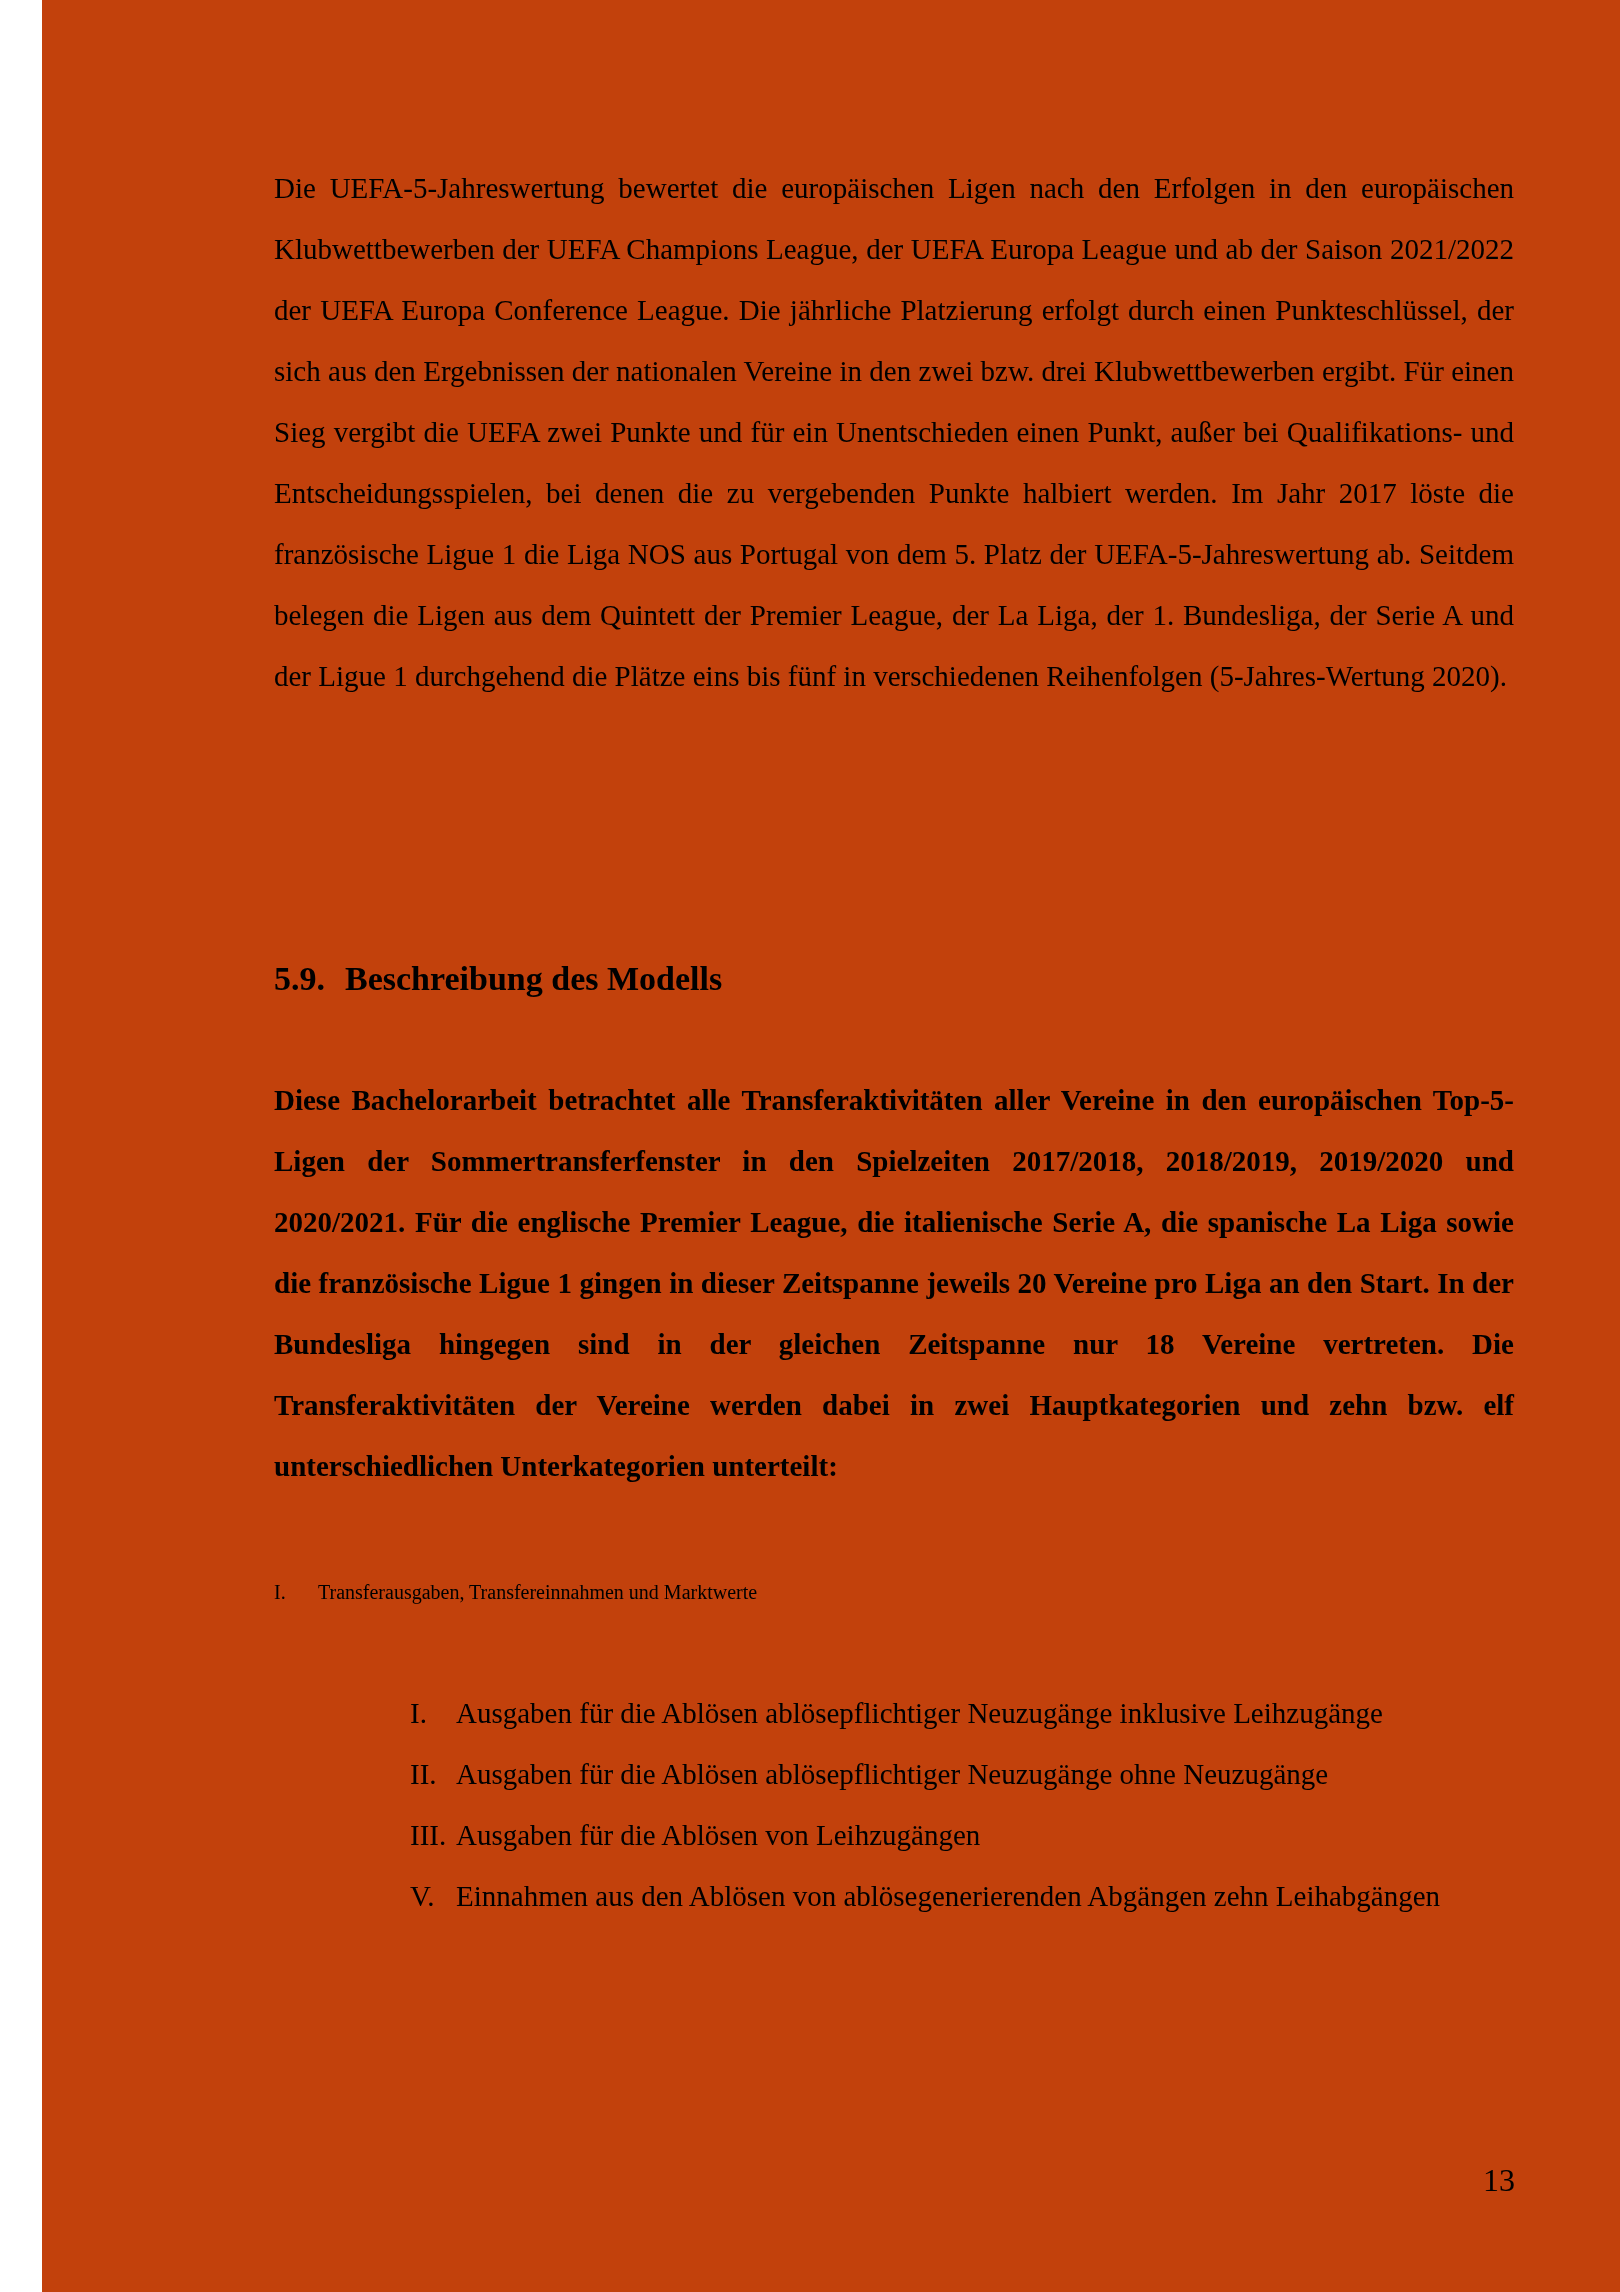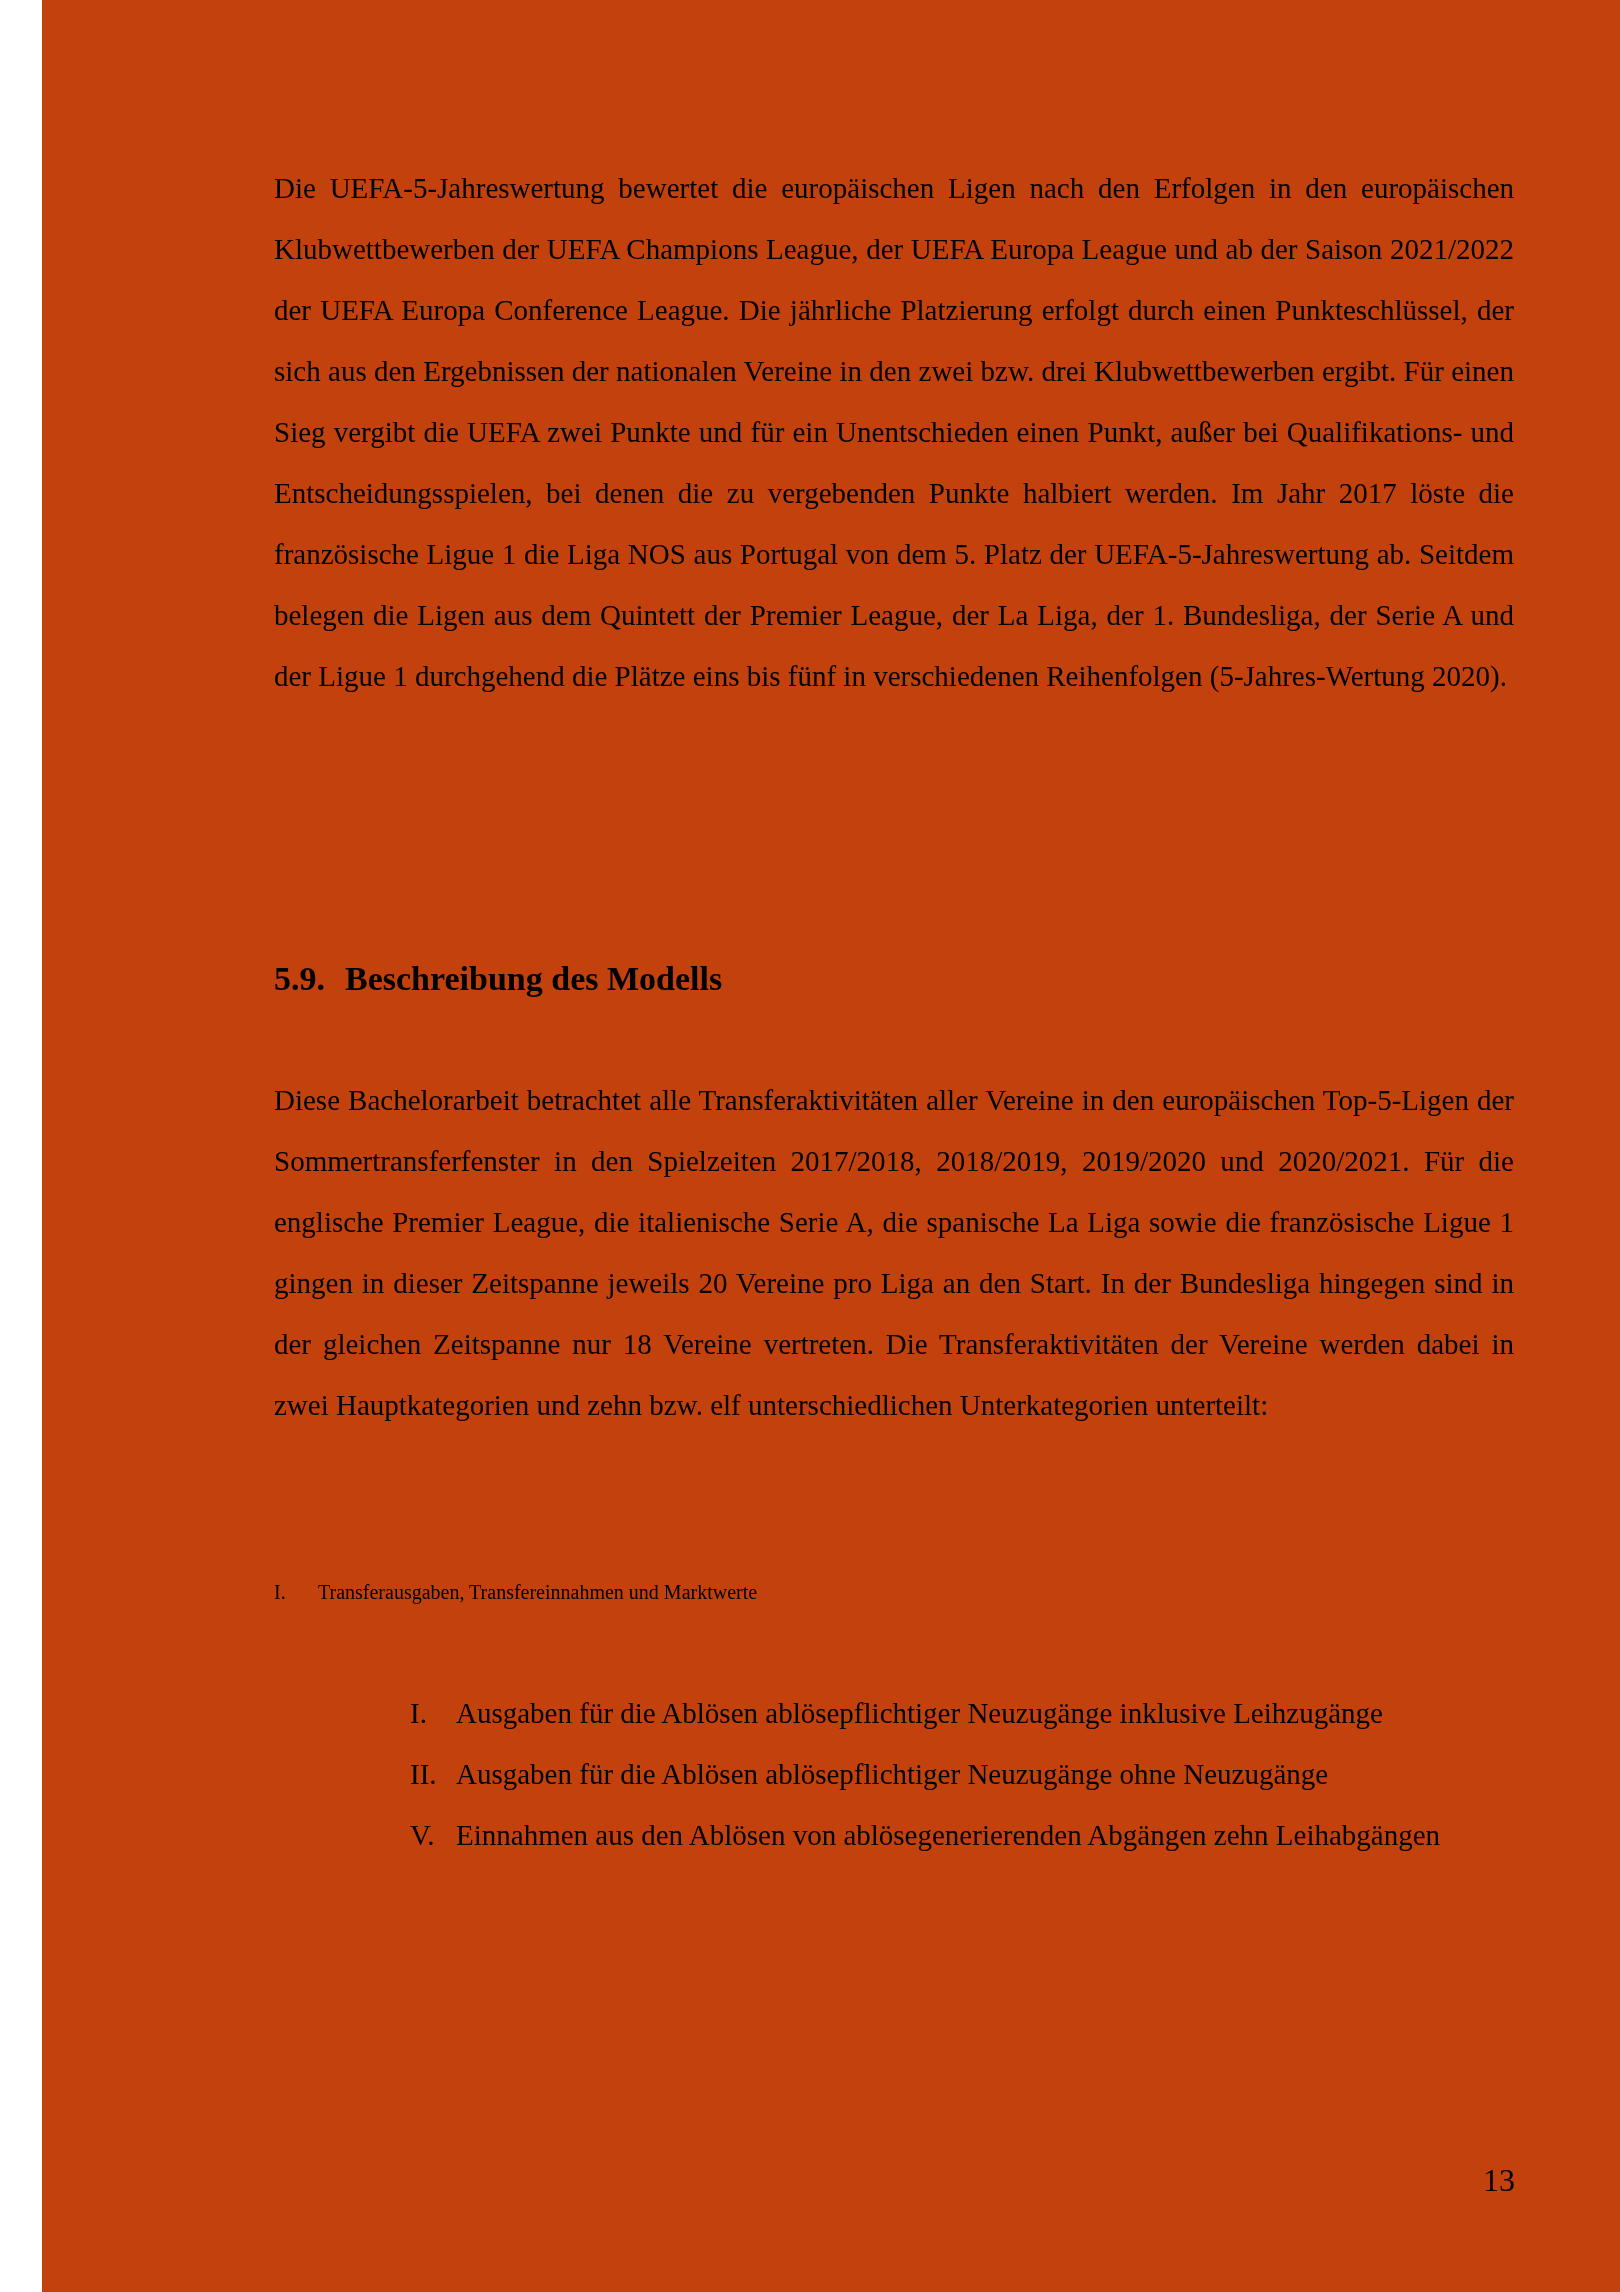--- a/index.html
+++ b/index.html
@@ -10,21 +10,21 @@
     font-family: "Liberation Serif", "DejaVu Serif", serif;
     margin-left: 42px;
   }
   .para {
     position: absolute; left: 232px; width: 1240px;
     font-size: 29px; line-height: 61px;
     text-align: justify; text-align-last: left;
     margin: 0;
   }
   #p1 { top: 158px; }
-  #p2 { top: 1070px; }
+  #p2 { top: 1070px; font-weight: bold; }
   .heading {
     position: absolute; left: 232px; top: 949px;
     font-size: 34px; font-weight: bold; margin: 0; line-height: 59px;
   }
   .heading .num { display: inline-block; width: 71px; }
   .main-item {
     position: absolute; left: 232px; top: 1562px;
     font-size: 20px; line-height: 61px;
   }
   .main-item .num { display: inline-block; width: 44px; }
@@ -58,20 +58,24 @@
   <ul class="sublist">
     <li>
       <span class="num">I.</span>
       <span class="txt">Ausgaben für die Ablösen ablösepflichtiger Neuzugänge inklusive Leihzugänge</span>
     </li>
     <li>
       <span class="num">II.</span>
       <span class="txt">Ausgaben für die Ablösen ablösepflichtiger Neuzugänge ohne Neuzugänge</span>
     </li>
     <li>
+      <span class="num">III.</span>
+      <span class="txt">Ausgaben für die Ablösen von Leihzugängen</span>
+    </li>
+    <li>
       <span class="num">V.</span>
       <span class="txt">Einnahmen aus den Ablösen von ablösegenerierenden Abgängen zehn Leihabgängen</span>
     </li>
   </ul>
 
   <div class="pagenum">13</div>
 </div>
 
 
 </body></html>

